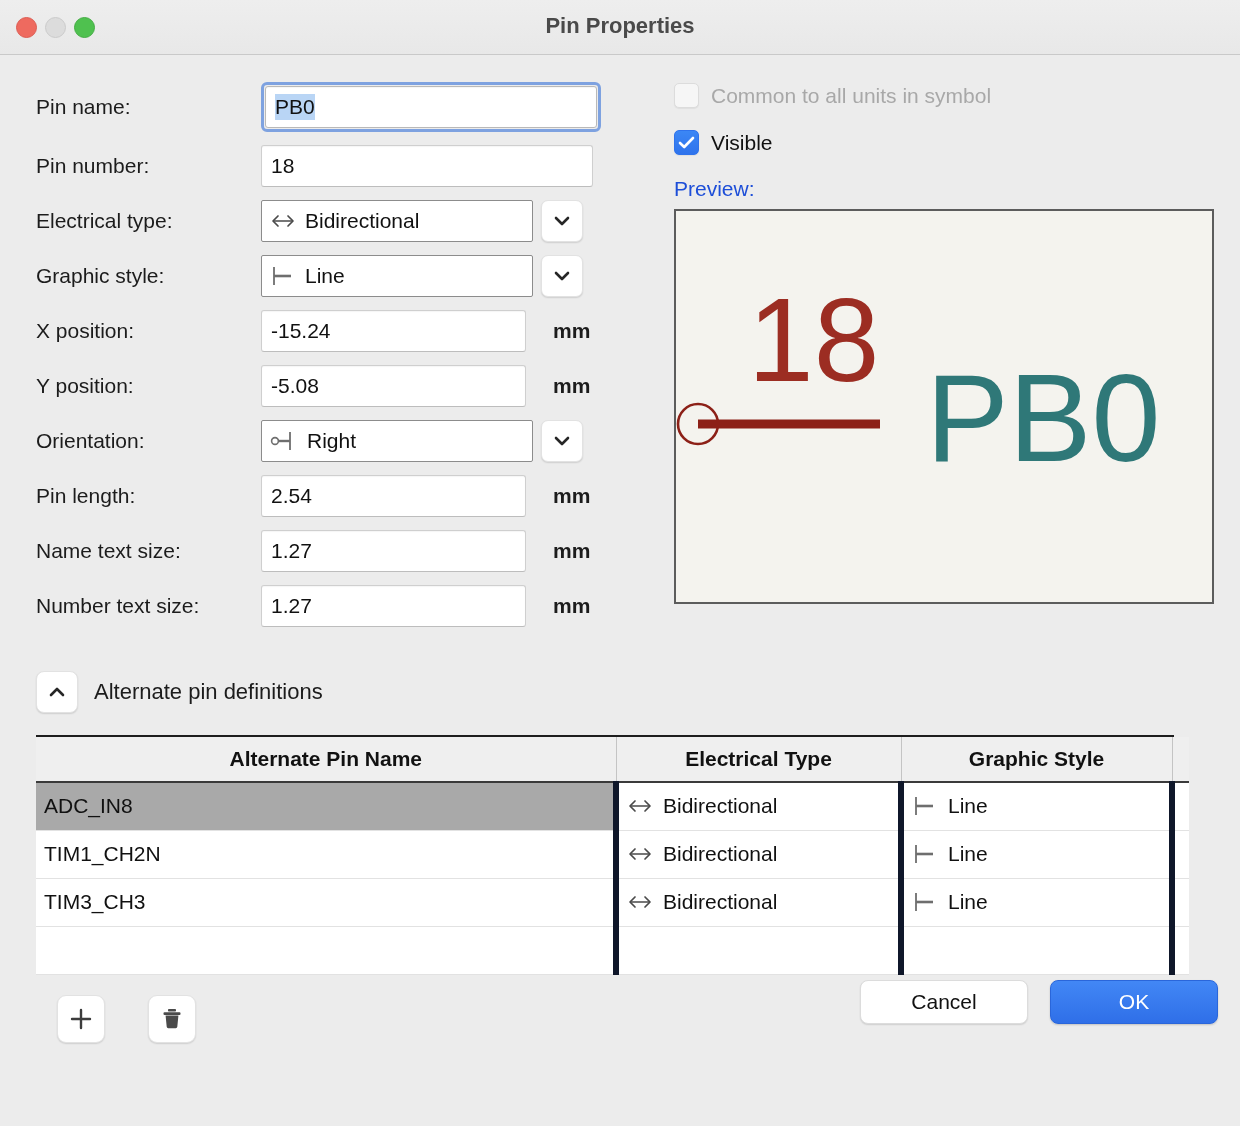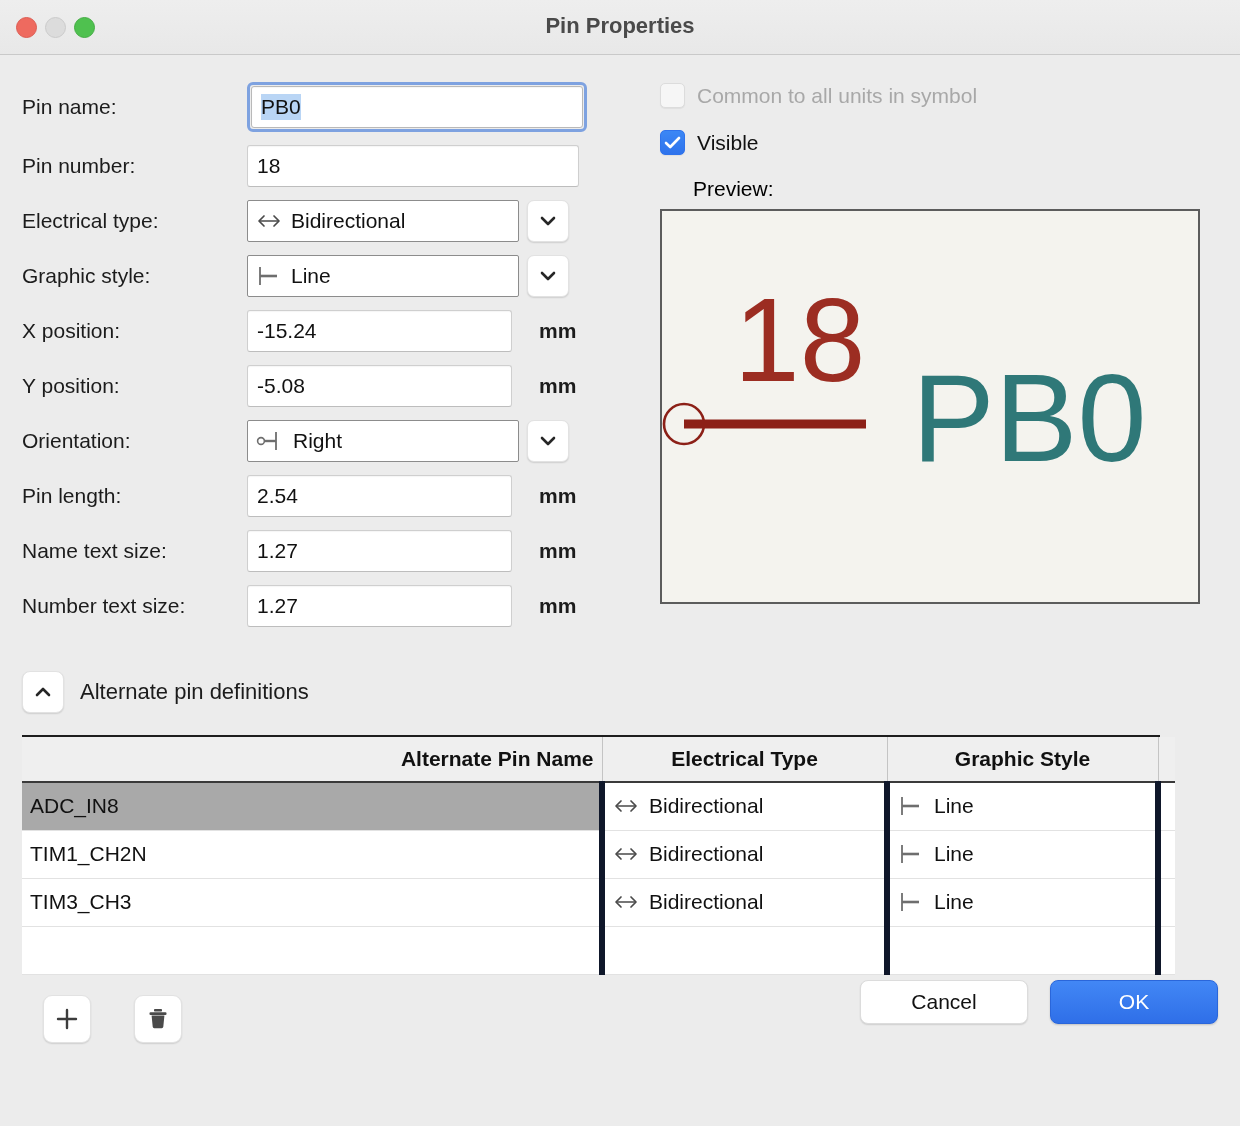--- a/index.html
+++ b/index.html
@@ -29,21 +29,21 @@
   .light.close { background: #ee6a5f; border: 0.5px solid #dd5c52; }
   .light.min   { background: #dcdcdc; border: 0.5px solid #cbcbcb; }
   .light.max   { background: #4fc14f; border: 0.5px solid #44ad44; }
   .title {
     position: absolute; left: 0; right: 0; top: 13px;
     text-align: center;
     font-size: 22px; font-weight: bold; color: #4a4a4a;
   }
 
   
-  .content { flex: 1; position: relative; padding: 0 22px; }
+  .content { flex: 1; position: relative; padding: 0 36px; }
 
   .columns { display: flex; gap: 0; padding-top: 26px; }
   .left-col { width: 600px; flex: 0 0 600px; }
   .right-col { flex: 1; padding-left: 38px; padding-top: 2px; }
 
   
   .frow { display: flex; align-items: center; margin-bottom: 11px; height: 44px; }
   .flabel {
     width: 225px; flex: 0 0 225px;
     font-size: 21px; color: #1c1c1c;
@@ -118,21 +118,21 @@
     display: flex; align-items: center; justify-content: center;
   }
   .cbox.disabled { background: #f6f6f6; border-color: #dcdcdc; }
   .cbox.checked {
     background: linear-gradient(to bottom, #3b87f5, #2f73ec);
     border-color: #2f73ec;
   }
   .cblabel { font-size: 21px; color: #111; }
   .cblabel.disabled { color: #a8a8a8; }
 
-  .preview-label { font-size: 21px; color: #000000; margin-top: 22px; margin-bottom: 8px; margin-left: 33px; }
+  .preview-label { font-size: 21px; color: #1d4ed8; margin-top: 22px; margin-bottom: 8px; }
   .preview-box {
     width: 540px; height: 395px;
     background: #f4f3ee;
     border: 2px solid #5c5c5c;
   }
 
   
   .alt-header {
     display: flex; align-items: center; gap: 16px;
     margin-top: 32px;
@@ -150,21 +150,21 @@
   .table-wrap {
     margin-top: 22px;
     width: 1138px;
     background: #ffffff;
     border-top: 2px solid #1d1d1d;
   }
   table.alt { width: 100%; border-collapse: collapse; table-layout: fixed; }
   table.alt th {
     background: #efefef;
     font-size: 21px; font-weight: bold; color: #111;
-    text-align: right;
+    text-align: center;
     height: 45px;
     padding: 0 8px;
     border-right: 1px solid #c4c4c4;
     border-bottom: 2px solid #3a3a3a;
   }
   table.alt th.c0 { width: 580px; }
   table.alt th.c1 { width: 285px; text-align: center; }
   table.alt th.c2 { width: 271px; text-align: center; }
   table.alt th.cend { width: 2px; border-right: none; }
   table.alt td {

